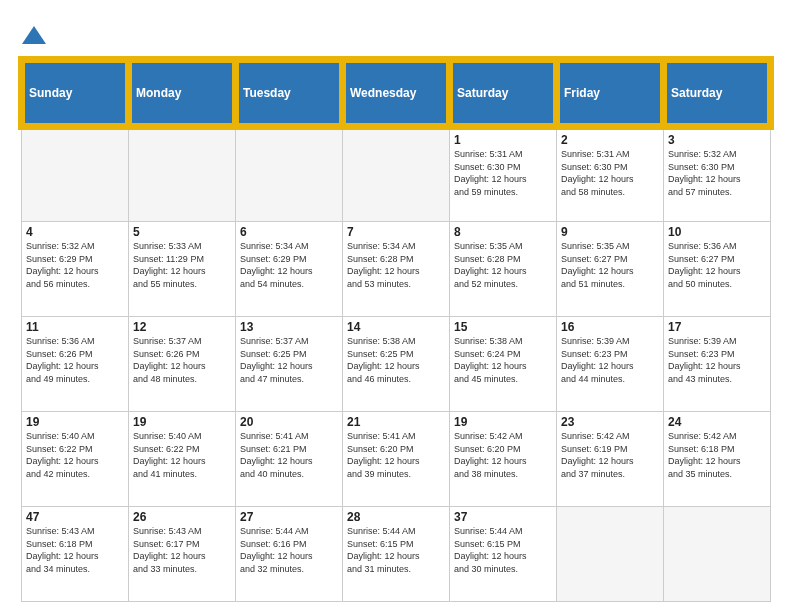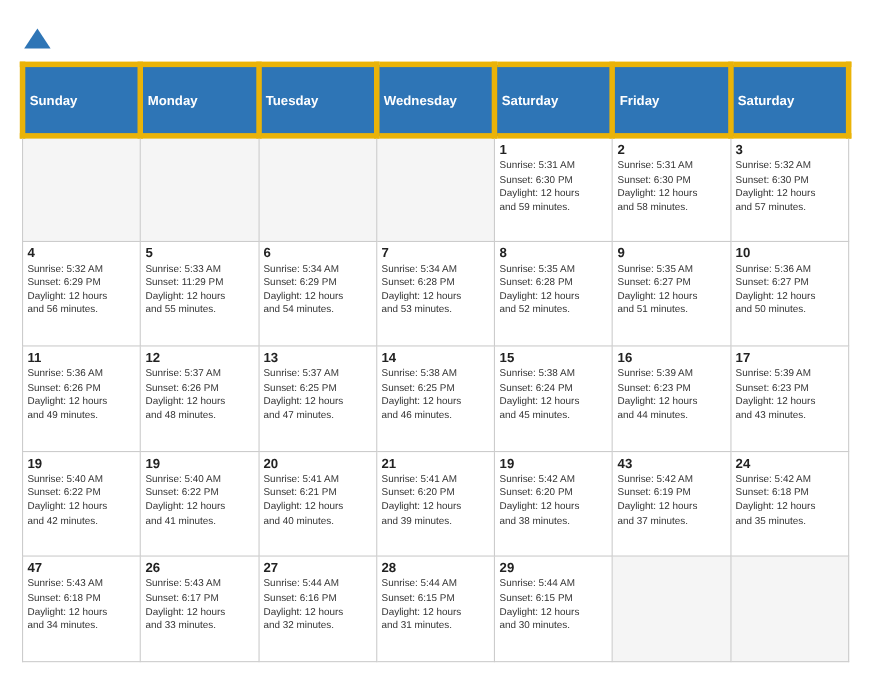--- a/index.html
+++ b/index.html
@@ -63,21 +63,21 @@
       width: 100%;
       table-layout: fixed;
     }
     .calendar th {
       background-color: #2e75b6;
       color: #fff;
       font-size: 12px;
       font-weight: bold;
       padding: 23px 4px;
       text-align: left;
-      border: 5px solid #eab308;
+      border: 7px solid #eab308;
     }
     .calendar td {
       vertical-align: top;
       border: 1px solid #ccc;
       padding: 3px 4px;
       font-size: 9.5px;
       color: #333;
       background: #fff;
       height: 80px;
     }
@@ -296,21 +296,21 @@
 and 39 minutes.</div>
           </td>
           <td>
             <span class="day-number">19</span>
             <div class="day-info" style="white-space: pre-line;">Sunrise: 5:42 AM
 Sunset: 6:20 PM
 Daylight: 12 hours
 and 38 minutes.</div>
           </td>
           <td>
-            <span class="day-number">43</span>
+            <span class="day-number">23</span>
             <div class="day-info" style="white-space: pre-line;">Sunrise: 5:42 AM
 Sunset: 6:19 PM
 Daylight: 12 hours
 and 37 minutes.</div>
           </td>
           <td>
             <span class="day-number">24</span>
             <div class="day-info" style="white-space: pre-line;">Sunrise: 5:42 AM
 Sunset: 6:18 PM
 Daylight: 12 hours
@@ -340,21 +340,21 @@
 and 32 minutes.</div>
           </td>
           <td>
             <span class="day-number">28</span>
             <div class="day-info" style="white-space: pre-line;">Sunrise: 5:44 AM
 Sunset: 6:15 PM
 Daylight: 12 hours
 and 31 minutes.</div>
           </td>
           <td>
-            <span class="day-number">29</span>
+            <span class="day-number">37</span>
             <div class="day-info" style="white-space: pre-line;">Sunrise: 5:44 AM
 Sunset: 6:15 PM
 Daylight: 12 hours
 and 30 minutes.</div>
           </td>
           <td class="empty"></td>
           <td class="empty"></td>
         </tr>
       </tbody>
   </table>

